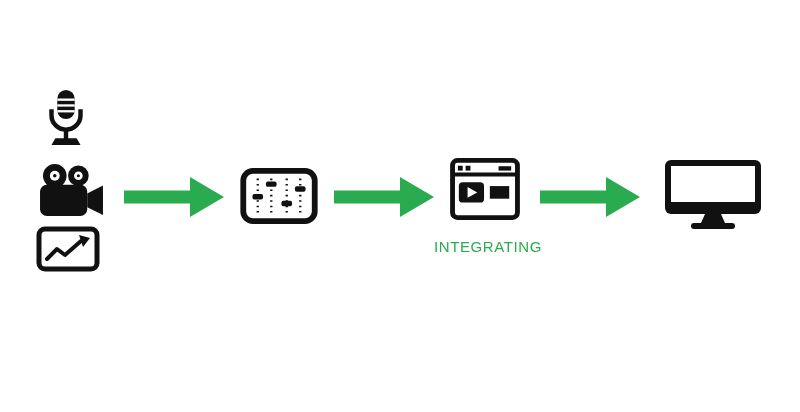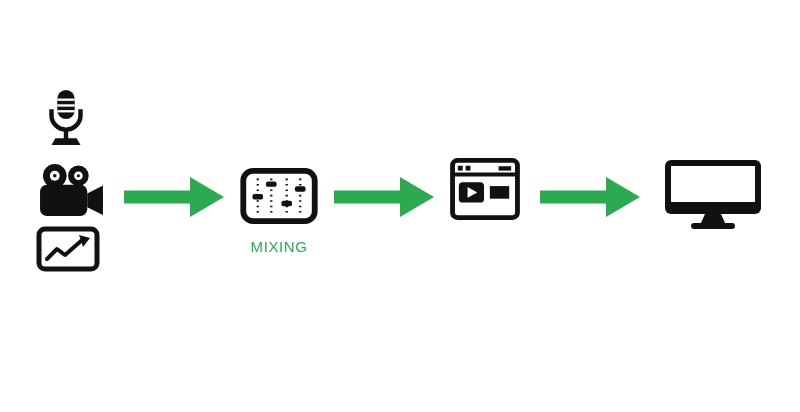--- a/index.html
+++ b/index.html
@@ -80,41 +80,41 @@
       <line x1="18" y1="11" x2="18" y2="47" stroke="#111111" stroke-width="2.4" stroke-dasharray="1.6 4"></line>
       <line x1="32" y1="11" x2="32" y2="47" stroke="#111111" stroke-width="2.4" stroke-dasharray="1.6 4"></line>
       <line x1="48" y1="11" x2="48" y2="47" stroke="#111111" stroke-width="2.4" stroke-dasharray="1.6 4"></line>
       <line x1="62" y1="11" x2="62" y2="47" stroke="#111111" stroke-width="2.4" stroke-dasharray="1.6 4"></line>
       <rect x="12.5" y="27" width="11" height="5.5" rx="2" fill="#111111"></rect>
       <rect x="26.5" y="14" width="11" height="5.5" rx="2" fill="#111111"></rect>
       <rect x="42.5" y="34" width="11" height="5.5" rx="2" fill="#111111"></rect>
       <rect x="56.5" y="19" width="11" height="5.5" rx="2" fill="#111111"></rect>
     </svg>
   </div>
-  <div class="step-label" style="left:237px; width:84px;">MIXING</div>
 
   <div class="abs arrow" style="left:334px; top:177px;">
     <svg width="100" height="40" viewBox="0 0 100 40">
       <rect class="shape" x="0" y="13.5" width="68" height="13"></rect>
       <polygon class="shape" points="66,0 100,20 66,40"></polygon>
     </svg>
   </div>
 
   <div class="abs icon" style="left:450px; top:158px; width:70px; height:62px;">
     <svg width="70" height="62" viewBox="0 0 72 64">
       <rect x="2.5" y="2.5" width="67" height="59" rx="5" fill="#ffffff" stroke="#111111" stroke-width="5"></rect>
       <line x1="3" y1="17" x2="69" y2="17" stroke="#111111" stroke-width="4"></line>
       <rect x="8" y="8" width="5" height="5" fill="#111111"></rect>
       <rect x="16" y="8" width="5" height="5" fill="#111111"></rect>
       <rect x="50" y="8.5" width="13" height="4.5" fill="#111111"></rect>
       <rect x="9" y="25" width="26" height="21" rx="4" fill="#111111"></rect>
       <polygon points="18,30 18,41 28,35.5" fill="#ffffff"></polygon>
       <rect x="41" y="29" width="20" height="13" fill="#111111"></rect>
     </svg>
   </div>
+  <div class="step-label" style="left:428px; width:120px;">INTEGRATING</div>
 
   <div class="abs arrow" style="left:540px; top:177px;">
     <svg width="100" height="40" viewBox="0 0 100 40">
       <rect class="shape" x="0" y="13.5" width="68" height="13"></rect>
       <polygon class="shape" points="66,0 100,20 66,40"></polygon>
     </svg>
   </div>
 
   <div class="abs icon" style="left:663px; top:158px; width:100px; height:75px;">
     <svg width="100" height="75" viewBox="0 0 100 75">

